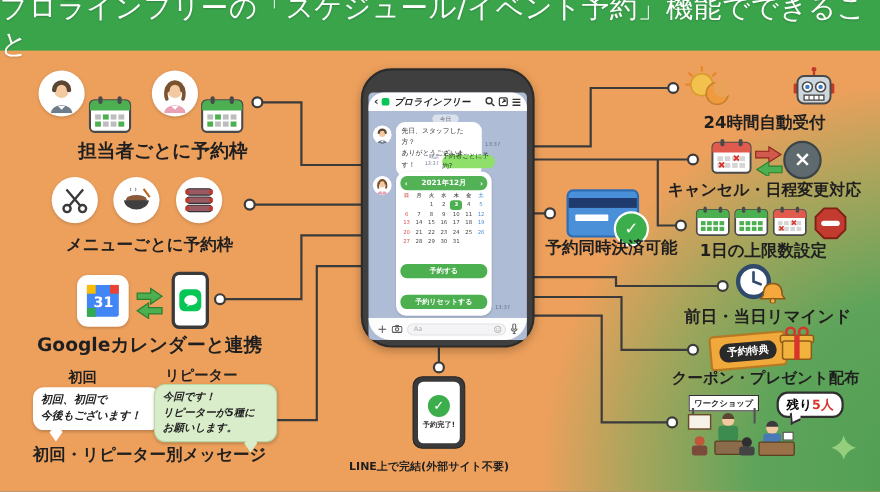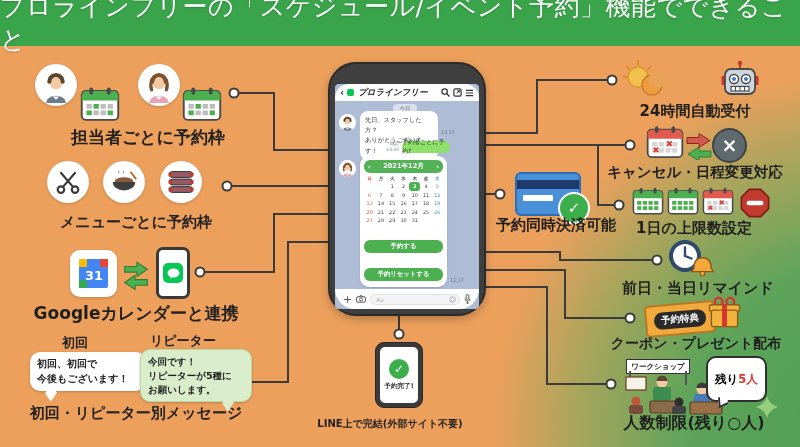--- a/index.html
+++ b/index.html
@@ -11,21 +11,21 @@
   .abs{position:absolute;}
   
   #banner{left:0;top:0;width:800px;height:46px;background:#3aa44b;display:flex;align-items:center;justify-content:center;}
   #banner .t{color:#fff;font-weight:400;font-size:25px;letter-spacing:.5px;text-shadow:0 1px 2px rgba(0,0,0,.2);}
   
   #wires{left:0;top:0;width:800px;height:447px;pointer-events:none;}
   
   .label{position:absolute;font-weight:700;color:#1f1f1f;text-align:center;white-space:nowrap;transform:translateX(-50%);}
   .circ{position:absolute;background:#fff;border-radius:50%;box-shadow:0 1px 3px rgba(0,0,0,.18);display:flex;align-items:center;justify-content:center;}
   
-  .sb{position:absolute;border-radius:10px;font-weight:700;line-height:1.45;padding:5px 7px;box-shadow:0 1px 3px rgba(0,0,0,.2);white-space:pre-line;}
+  .sb{position:absolute;border-radius:10px;font-weight:700;line-height:1.45;padding:5px 7px;box-shadow:0 1px 3px rgba(0,0,0,.2);white-space:pre-line;font-style:italic;}
   .sb:after{content:"";position:absolute;bottom:-7px;width:10px;height:10px;transform:rotate(55deg) skewX(20deg);}
   .sb.white{background:#fff;color:#222;}
   .sb.white:after{left:16px;background:#fff;}
   .sb.green{background:#d9edca;color:#222;border:1px solid #b9d8a6;}
   .sb.green:after{right:18px;background:#d9edca;}
   
   #phone{left:328px;top:62px;width:158px;height:254px;background:#3f3f3f;border-radius:28px;border:2px solid #2b2b2b;box-sizing:border-box;box-shadow:0 3px 8px rgba(0,0,0,.25);}
   #screen{left:335px;top:84px;width:144px;height:225px;background:#aebcd6;border-radius:4px;}
   #chead{left:335px;top:84px;width:144px;height:17px;background:#fdfdfd;border-radius:14px 14px 0 0;display:flex;align-items:center;padding:0 5px;box-sizing:border-box;gap:3px;}
   #chead .title{font-size:8.5px;font-weight:700;color:#222;flex:1;text-align:left;margin-left:1px;font-style:italic;}
@@ -63,21 +63,21 @@
   
   #ticket{left:645px;top:303px;width:66px;height:28px;background:#f2a93b;border:2px solid #b57a23;border-radius:4px;transform:rotate(-5deg);display:flex;align-items:center;justify-content:center;}
   #ticket .inner{background:#2a2a2a;border-radius:8px;color:#fff;font-size:9.5px;font-weight:700;padding:2px 7px;}
   #ccard{left:515px;top:172px;width:62px;height:40px;background:#4a90d9;border:2px solid #2d6db5;border-radius:6px;}
   #ccard .stripe{position:absolute;left:0;top:6px;width:100%;height:9px;background:#1f3b6e;}
   #ccard .band{position:absolute;left:6px;top:21px;width:30px;height:6px;background:#fff;border-radius:1px;}
   #ccard .chip{position:absolute;right:6px;top:21px;width:9px;height:6px;background:#cfd8ea;border-radius:1px;}
   #paychk{left:558px;top:192px;width:28px;height:28px;border-radius:50%;background:#3cae4c;border:2px solid #fff;color:#fff;font-size:15px;font-weight:700;display:flex;align-items:center;justify-content:center;}
   #xcircle{left:712px;top:128px;width:31px;height:31px;border-radius:50%;background:#5f6a6e;border:2px solid #3c4447;color:#fff;font-size:19px;font-weight:700;display:flex;align-items:center;justify-content:center;line-height:1;}
   #wsbanner{left:626px;top:359px;width:62px;height:13px;background:#fff;border:1.5px solid #333;font-size:7.5px;font-weight:700;color:#222;display:flex;align-items:center;justify-content:center;}
-  #wsbubble{left:706px;top:356px;height:20px;background:#fff;border:2px solid #2f2f2f;border-radius:10px;display:flex;align-items:center;justify-content:center;padding:11px 7px;font-size:11.5px;font-weight:700;}
+  #wsbubble{left:706px;top:356px;height:20px;background:#fff;border:2px solid #2f2f2f;border-radius:10px;display:flex;align-items:center;justify-content:center;padding:0 7px;font-size:11.5px;font-weight:700;}
   #wsbubble:after{content:"";position:absolute;left:10px;bottom:-6px;width:8px;height:8px;background:#fff;border-left:2px solid #2f2f2f;border-bottom:2px solid #2f2f2f;transform:rotate(-25deg) skewX(-20deg);}
   #wsbubble .red{color:#d9342b;}
   .tagline{position:absolute;font-weight:700;font-size:13px;color:#1f1f1f;}
   svg{display:block;}
 </style>
 </head>
 <body>
 
 <div id="stage">
 
@@ -418,21 +418,20 @@
   </div>
   <div id="wsbubble" class="abs">
     <span>残り</span>
       <span class="red">5人</span>
   </div>
   <div class="abs" style="left:756px;top:396px;">
     <svg width="22" height="22" viewBox="0 0 24 24">
         <path d="M12 0 Q14 9 24 12 Q14 15 12 24 Q10 15 0 12 Q10 9 12 0" fill="#95cf7e"></path>
       </svg>
   </div>
-  <div class="label" style="left:694px;top:413px;font-size:16px;">人数制限(残り○人)</div>
 
   <div id="phone" class="abs"></div>
   <div id="screen" class="abs"></div>
 
   <div id="chead" class="abs">
     <span style="font-size:10px;color:#333;font-weight:700;line-height:1;">‹</span>
     <span style="width:7px;height:7px;border-radius:2px;background:#06C755;display:inline-block;"></span>
     <span class="title">プロラインフリー</span>
     <span class="hico">
         <svg width="9" height="9" viewBox="0 0 10 10">

